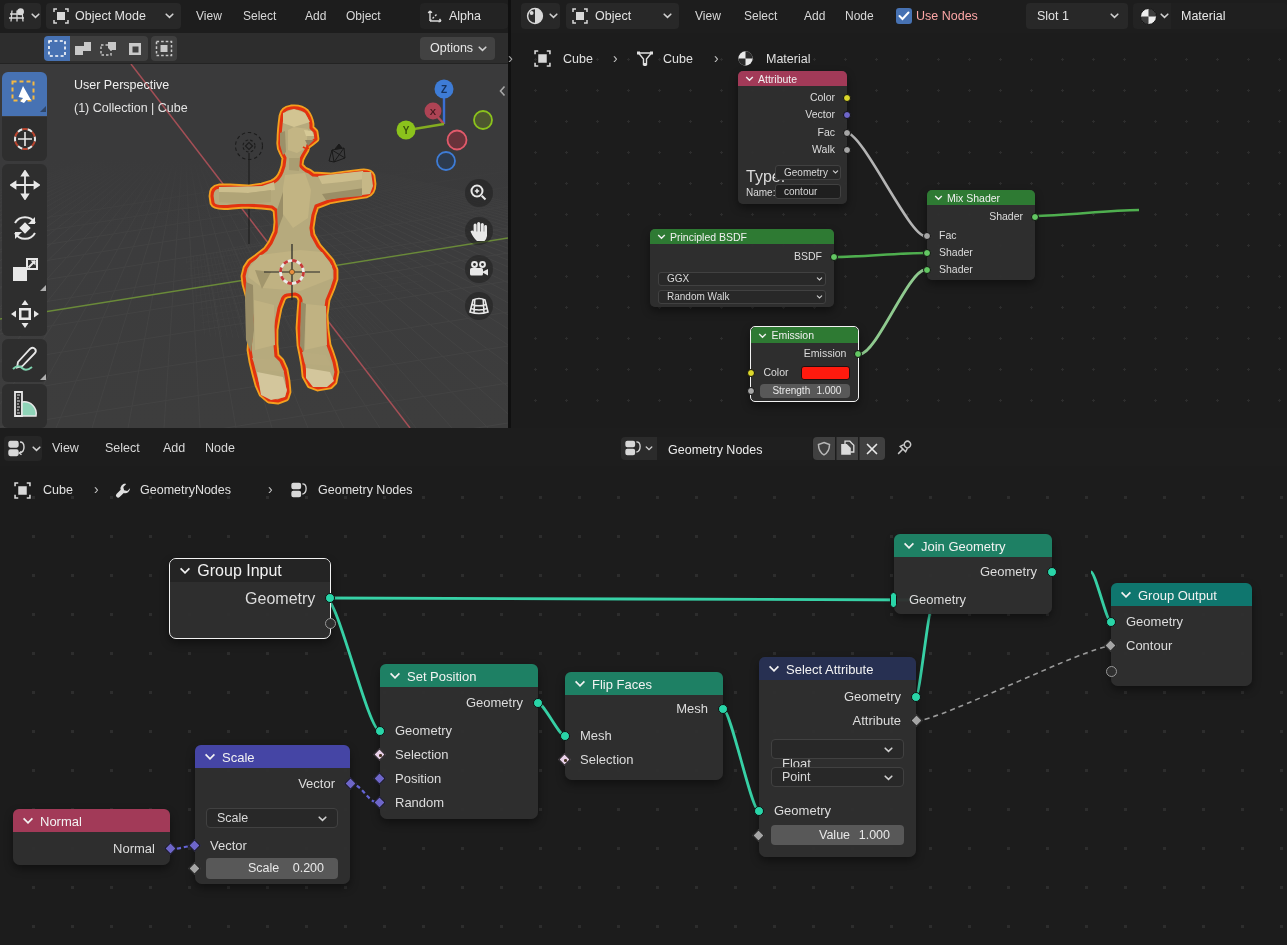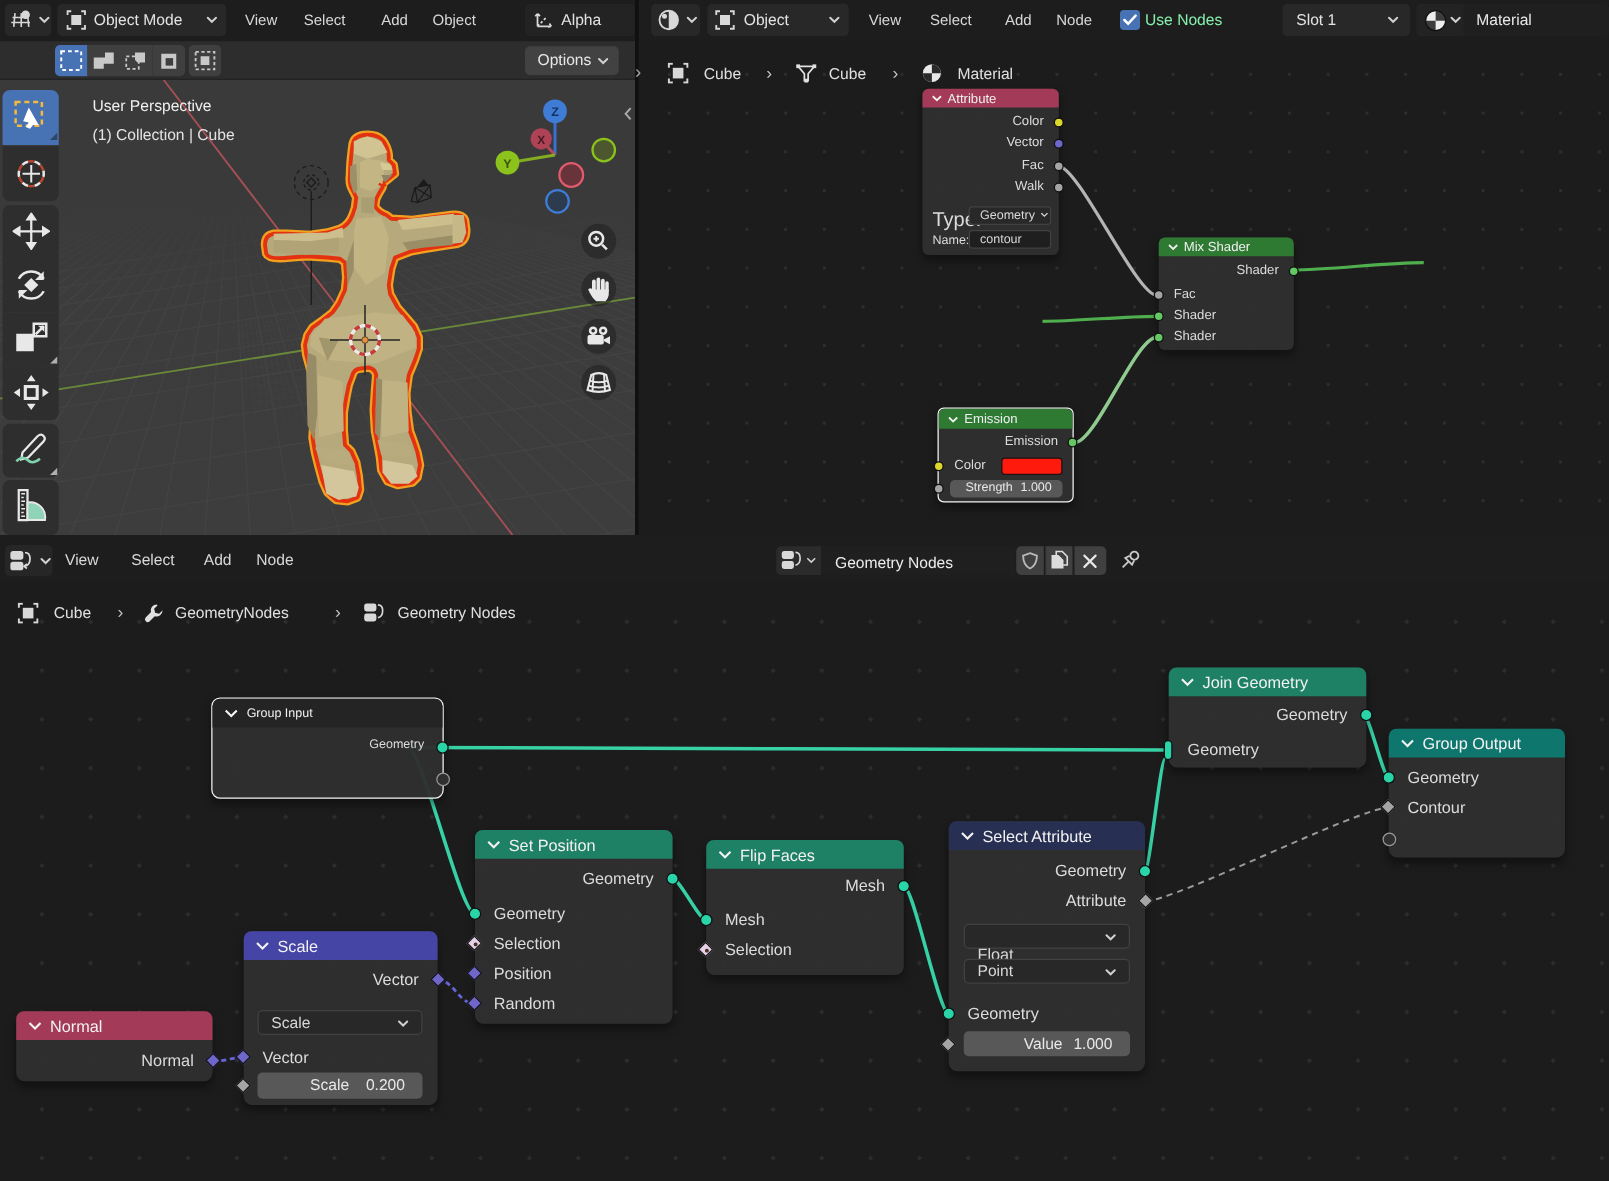--- a/index.html
+++ b/index.html
@@ -418,21 +418,21 @@
       <path d="M1.2 1.2 L4.5 4.4 L7.8 1.2" stroke="#d0d0d0" stroke-width="1.6" fill="none" stroke-linecap="round"></path>
     </svg>
     <div class="abs menu" style="left:695px;top:0px">View</div>
     <div class="abs menu" style="left:744px;top:0px">Select</div>
     <div class="abs menu" style="left:804px;top:0px">Add</div>
     <div class="abs menu" style="left:845px;top:0px">Node</div>
     <div class="abs" style="left:896px;top:8px;width:16px;height:16px;background:#4772b3;border-radius:3px"></div>
     <svg class="abs" style="left:898px;top:11px" width="12" height="10" viewBox="0 0 12 10">
 <path d="M1.5 5 L4.5 8 L10.5 1.5" stroke="#fff" stroke-width="2" fill="none" stroke-linecap="round"></path>
     </svg>
-    <div class="abs lbl" style="left:916px;top:9px;font-size:12.5px;color:#86efac">Use Nodes</div>
+    <div class="abs lbl" style="left:916px;top:9px;font-size:12.5px;color:#fca5a5">Use Nodes</div>
     <div class="abs btn" style="left:1026px;top:3px;width:102px;height:26px"></div>
     <div class="abs lbl" style="left:1037px;top:9px;font-size:12.5px;color:#e3e3e3">Slot 1</div>
     <svg class="abs" style="left:1110px;top:13px" width="9" height="6" viewBox="0 0 9 6">
       <path d="M1.2 1.2 L4.5 4.4 L7.8 1.2" stroke="#d0d0d0" stroke-width="1.6" fill="none" stroke-linecap="round"></path>
     </svg>
     <div class="abs btn" style="left:1133px;top:3px;width:154px;height:26px;background:#232323"></div>
     <div class="abs" style="left:1171px;top:3px;width:116px;height:26px;background:#1f1f1f;border-radius:0 4px 4px 0"></div>
     <svg class="abs" style="left:1139px;top:7px" width="19" height="19" viewBox="0 0 19 19">
 <circle cx="9.5" cy="9.5" r="8" fill="#ededed"></circle>
 <path d="M9.5 1.5 A8 8 0 0 1 17.5 9.5 L9.5 9.5 Z" fill="#3d3d3d"></path>
@@ -497,20 +497,42 @@
         <span style="position:absolute;left:8px;top:1px;font-size:10px">Geometry</span>
       </div>
       <svg class="abs" style="left:94px;top:99px" width="7" height="4" viewBox="0 0 9 6">
         <path d="M1.2 1.2 L4.5 4.4 L7.8 1.2" stroke="#d0d0d0" stroke-width="1.6" fill="none" stroke-linecap="round"></path>
       </svg>
       <div class="lbl" style="left:8px;top:116px;font-size:10px">Name:</div>
       <div class="dd" style="left:37px;top:113px;width:66px;height:15px;background:#1f1f1f">
         <span style="position:absolute;left:8px;top:1px;font-size:10px">contour</span>
       </div>
     </div>
+    <div class="node" style="left:650px;top:229px;width:184px;height:78px;font-size:10.5px">
+      <div class="nhd" style="height:15px;background:#2e7a33">
+        <svg style="position:absolute;left:7px;top:5.0px" width="9" height="6" viewBox="0 0 9 6">
+          <path d="M1.2 1 L4.5 4.2 L7.8 1" stroke="#f0f0f0" stroke-width="1.4" fill="none"></path>
+        </svg>
+        <div style="position:absolute;left:20px;top:50%;transform:translateY(-50%);color:#f0f0f0;white-space:nowrap">Principled BSDF</div>
+      </div>
+      <div class="lbl" style="right:12px;top:21px">BSDF</div>
+      <div class="sock" style="right:-4px;top:24px;width:8px;height:8px;background:#63c763"></div>
+      <div class="dd" style="left:8px;top:43px;width:168px;height:14px">
+        <span style="position:absolute;left:8px;top:0px;font-size:10px">GGX</span>
+      </div>
+      <svg class="abs" style="left:166px;top:48px" width="7" height="4" viewBox="0 0 9 6">
+        <path d="M1.2 1.2 L4.5 4.4 L7.8 1.2" stroke="#d0d0d0" stroke-width="1.6" fill="none" stroke-linecap="round"></path>
+      </svg>
+      <div class="dd" style="left:8px;top:61px;width:168px;height:14px">
+        <span style="position:absolute;left:8px;top:0px;font-size:10px">Random Walk</span>
+      </div>
+      <svg class="abs" style="left:166px;top:66px" width="7" height="4" viewBox="0 0 9 6">
+        <path d="M1.2 1.2 L4.5 4.4 L7.8 1.2" stroke="#d0d0d0" stroke-width="1.6" fill="none" stroke-linecap="round"></path>
+      </svg>
+    </div>
     <div class="node" style="left:927px;top:190px;width:108px;height:90px;font-size:10.5px">
       <div class="nhd" style="height:15px;background:#2e7a33">
         <svg style="position:absolute;left:7px;top:5.0px" width="9" height="6" viewBox="0 0 9 6">
           <path d="M1.2 1 L4.5 4.2 L7.8 1" stroke="#f0f0f0" stroke-width="1.4" fill="none"></path>
         </svg>
         <div style="position:absolute;left:20px;top:50%;transform:translateY(-50%);color:#f0f0f0;white-space:nowrap">Mix Shader</div>
       </div>
       <div class="lbl" style="right:12px;top:20px">Shader</div>
       <div class="sock" style="right:-4px;top:23px;width:8px;height:8px;background:#63c763"></div>
       <div class="lbl" style="left:12px;top:39px">Fac</div>
@@ -618,21 +640,21 @@
       <path d="M 326 598 C 386.5 598, 870.5 600, 931 600" stroke="#37d1a6" stroke-width="2.8" fill="none"></path>
       <path d="M 326 598 C 337.88 598, 368.12 731, 380 731" stroke="#37d1a6" stroke-width="2.8" fill="none"></path>
       <path d="M 538 703 C 543.94 703, 559.06 736, 565 736" stroke="#37d1a6" stroke-width="2.8" fill="none"></path>
       <path d="M 723 709 C 730.92 709, 751.08 811, 759 811" stroke="#37d1a6" stroke-width="2.8" fill="none"></path>
       <path d="M 916 697 C 919.52 697, 928.48 607, 932 607" stroke="#37d1a6" stroke-width="2.8" fill="none"></path>
       <path d="M 1091 572 C 1095.4 572, 1106.6 622, 1111 622" stroke="#37d1a6" stroke-width="2.8" fill="none"></path>
       <path d="M 916 721 C 939.4 721, 1087.6 646, 1111 646" stroke="#9a9a9a" stroke-width="1.6" fill="none" stroke-dasharray="5 4"></path>
       <path d="M 170 849 C 181.25 849, 183.75 846, 195 846" stroke="#6565d6" stroke-width="2.2" fill="none" stroke-dasharray="4 3"></path>
       <path d="M 350 784 C 363.5 784, 366.5 803, 380 803" stroke="#6565d6" stroke-width="2.2" fill="none" stroke-dasharray="4 3"></path>
     </svg>
-    <div class="node" style="left:171px;top:560px;width:186px;height:81px;border:1.7px solid #f2f2f2;margin:-1.7px;font-size:10px;border-radius:7px">
+    <div class="node" style="left:171px;top:560px;width:162px;height:81px;border:1.7px solid #f2f2f2;margin:-1.7px;font-size:16px;border-radius:7px">
       <div class="nhd" style="height:23px;background:#242424;border-radius:6px 6px 0 0">
         <svg style="position:absolute;left:9px;top:8.0px" width="12" height="8" viewBox="0 0 12 8">
           <path d="M1.6 1.4 L6 5.8 L10.4 1.4" stroke="#f2f2f2" stroke-width="1.7" fill="none"></path>
         </svg>
         <div style="position:absolute;left:27px;top:50%;transform:translateY(-50%);color:#f2f2f2;white-space:nowrap">Group Input</div>
       </div>
       <div class="lbl" style="right:15px;top:31px">Geometry</div>
       <div class="sock" style="right:-5px;top:34px;width:10px;height:10px;background:#29d5a8"></div>
       <div class="abs" style="right:-5.5px;top:58.5px;width:11px;height:11px;border-radius:50%;border:1.6px solid #989898;background:#2f2f2f"></div>
     </div>
@@ -694,21 +716,21 @@
         <path d="M1.2 1.2 L4.5 4.4 L7.8 1.2" stroke="#d0d0d0" stroke-width="1.6" fill="none" stroke-linecap="round"></path>
       </svg>
       <div class="lbl" style="left:15px;top:146px">Geometry</div>
       <div class="sock" style="left:-5px;top:149px;width:10px;height:10px;background:#29d5a8"></div>
       <div class="sld" style="left:12px;top:168px;width:133px;height:20px">
         <span style="position:absolute;left:48px;top:3px;font-size:12.5px">Value</span>
         <span style="position:absolute;right:14px;top:3px;font-size:12.5px">1.000</span>
       </div>
       <div class="dia" style="left:-5px;top:174px;width:9px;height:9px;background:#a5a5a5"></div>
     </div>
-    <div class="node" style="left:935px;top:534px;width:158px;height:80px;font-size:13px;border-radius:7px">
+    <div class="node" style="left:894px;top:534px;width:158px;height:80px;font-size:13px;border-radius:7px">
       <div class="nhd" style="height:23px;background:#1e8064;border-radius:6px 6px 0 0">
         <svg style="position:absolute;left:9px;top:8.0px" width="12" height="8" viewBox="0 0 12 8">
           <path d="M1.6 1.4 L6 5.8 L10.4 1.4" stroke="#f2f2f2" stroke-width="1.7" fill="none"></path>
         </svg>
         <div style="position:absolute;left:27px;top:50%;transform:translateY(-50%);color:#f2f2f2;white-space:nowrap">Join Geometry</div>
       </div>
       <div class="lbl" style="right:15px;top:30px">Geometry</div>
       <div class="sock" style="right:-5px;top:33px;width:10px;height:10px;background:#29d5a8"></div>
       <div class="lbl" style="left:15px;top:58px">Geometry</div>
       <div class="abs" style="left:-4px;top:58px;width:7px;height:16px;background:#29d5a8;border:1px solid #101010;border-radius:4px"></div>

